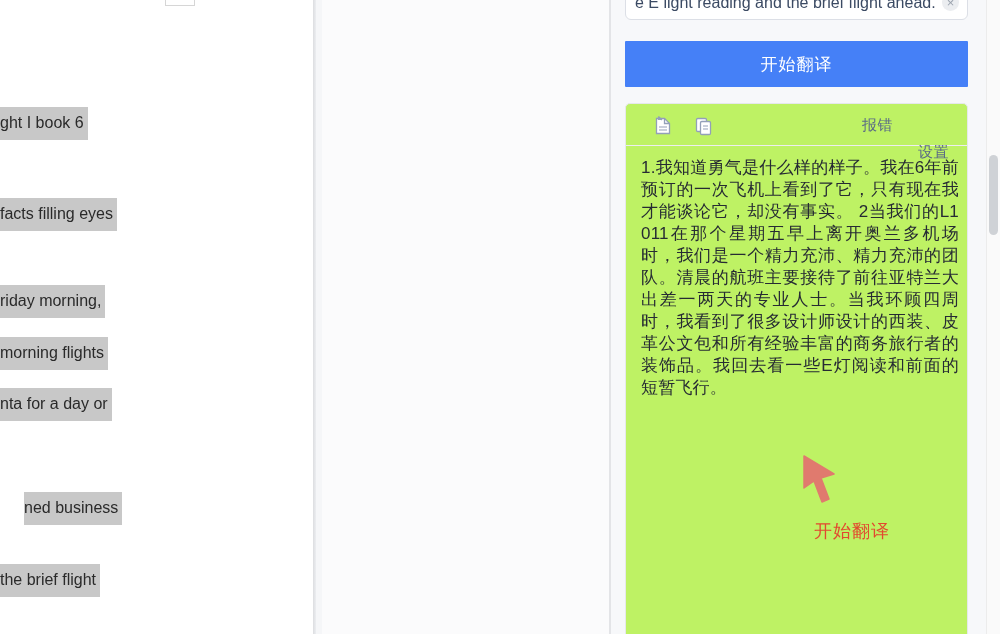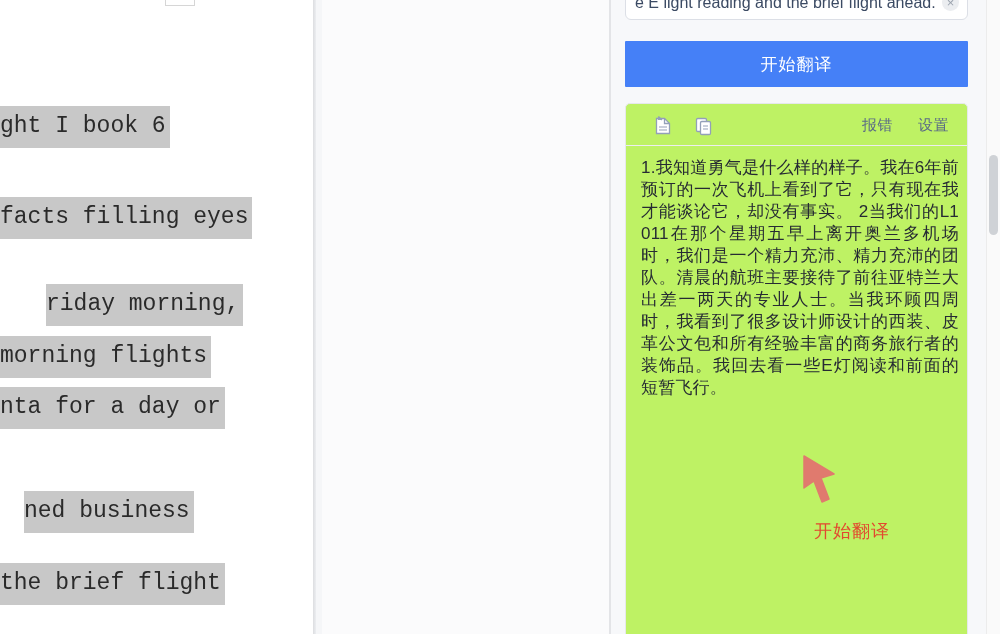--- a/index.html
+++ b/index.html
@@ -38,33 +38,33 @@
     width: 28px;
     height: 18px;
     border: 1px solid #d6d6d6;
     background: #ffffff;
   }
 
   .doc-line {
     position: absolute;
     left: 0;
     white-space: nowrap;
-    font-family: Liberation Mono, monospace;
-    font-size: 23px;
+    font-family: Liberation Sans, sans-serif;
+    font-size: 16px;
     color: #2a2a2a;
     line-height: 1.0;
   }
   .doc-line .hl {
     background: #c8c8c8;
     padding: 7px 4px 9px 0;
   }
 
   .doc-line.l1 { top: 115px; }
   .doc-line.l2 { top: 158px; margin-top: 48px; }
-  .doc-line.l3 { top: 293px; padding-left: 46px; }
+  .doc-line.l3 { top: 293px; }
   .doc-line.l4 { top: 345px; }
   .doc-line.l5 { top: 396px; }
   .doc-line.l6 { top: 448px; }
   .doc-line.l7 { top: 500px; padding-left: 24px; }
   .doc-line.l8 { top: 572px; }
 
   
   .mid-pane {
     position: absolute;
     left: 313px;
@@ -200,21 +200,21 @@
   .tb-link {
     position: absolute;
     top: 12px;
     font-family: "Liberation Sans", sans-serif;
     font-size: 15px;
     color: #5b6b86;
     cursor: pointer;
     letter-spacing: 0.5px;
   }
   .tb-link.report { right: 74px; }
-  .tb-link.settings { right: 18px; }
+  .tb-link.settings { right: 18px; margin-top: 27px; }
 
   .res-body {
     position: absolute;
     left: 15px;
     top: 53px;
     width: 318px;
     font-family: "Liberation Sans", sans-serif;
     font-size: 17px;
     line-height: 22px;
     color: #262b33;

